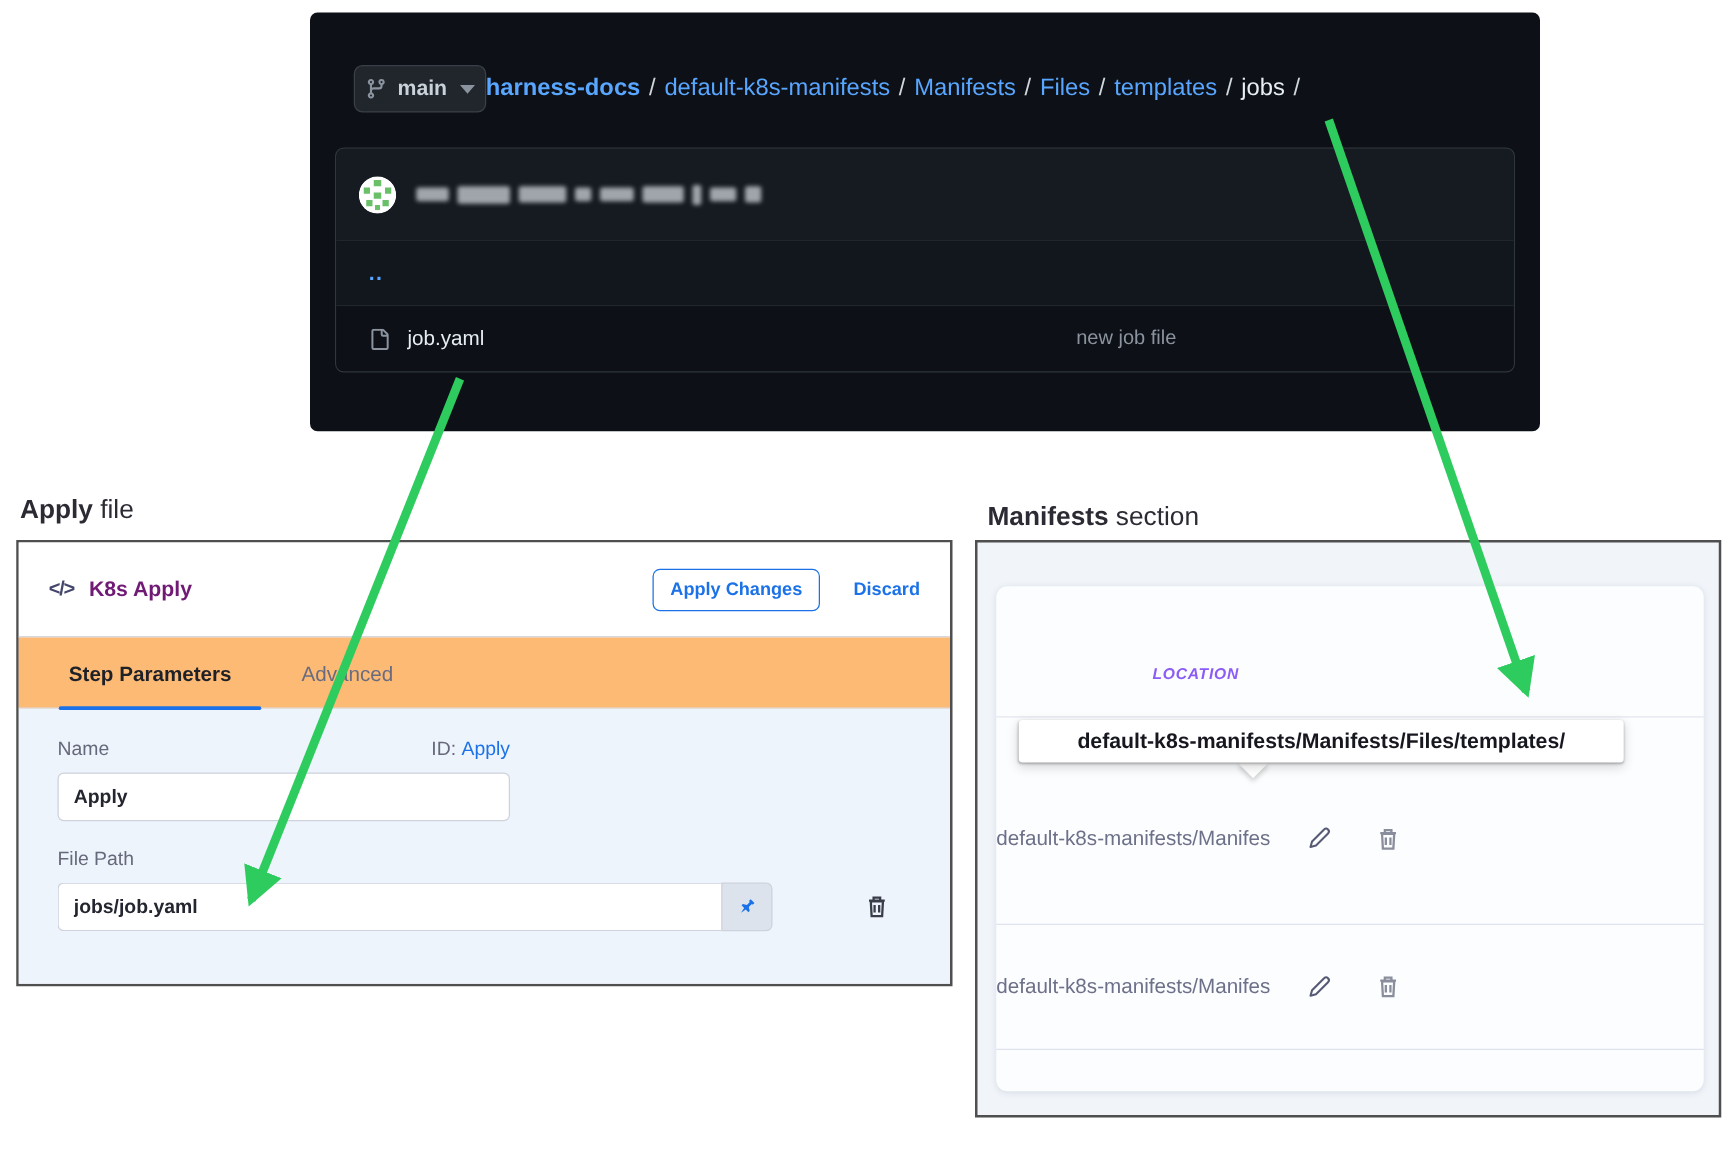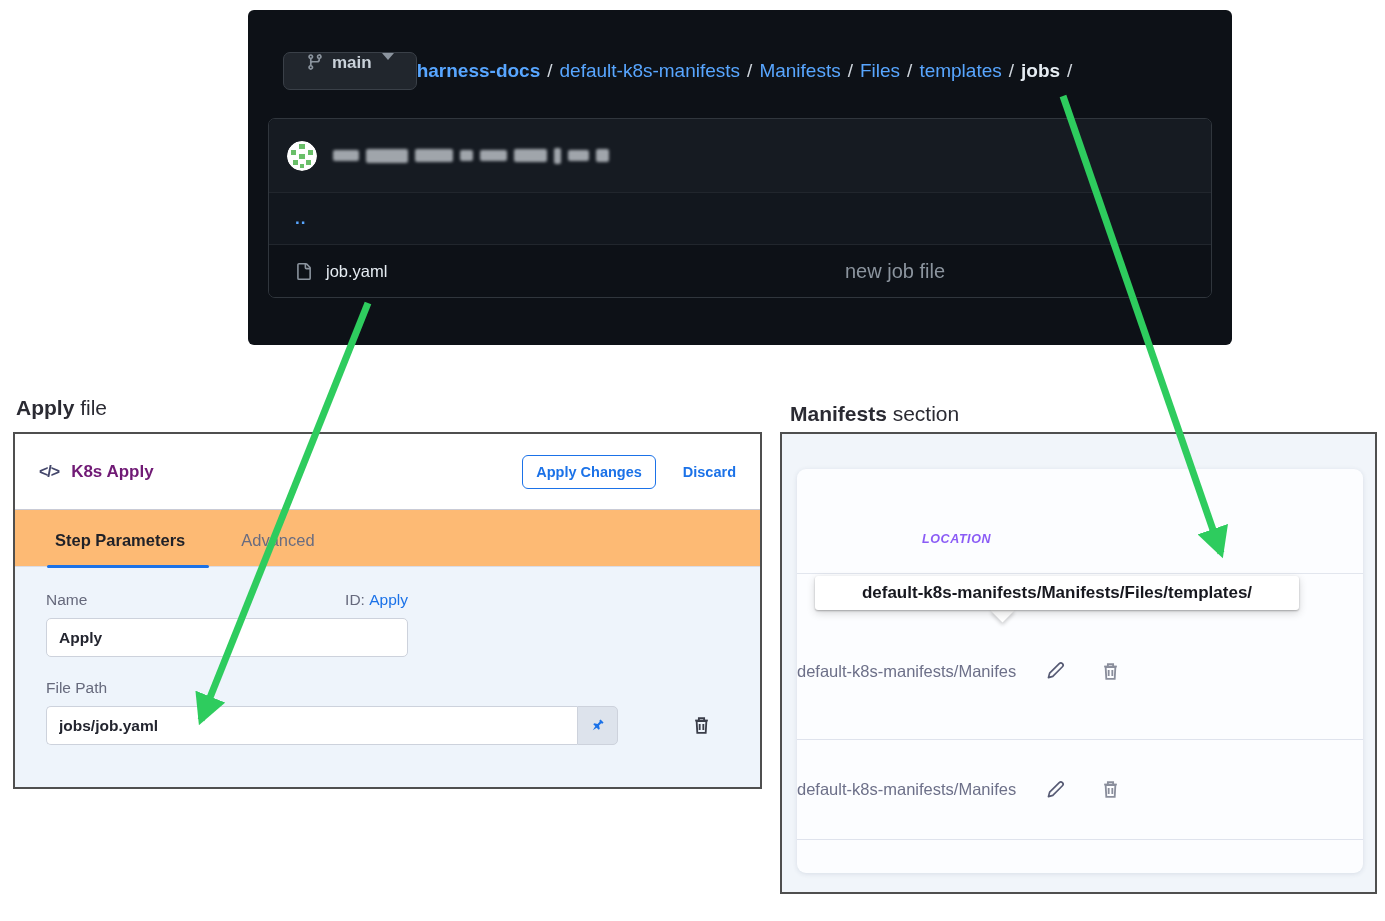--- a/index.html
+++ b/index.html
@@ -10,44 +10,44 @@
   *{margin:0;padding:0;box-sizing:border-box;}
   html,body{width:1385px;height:921px;background:#fff;overflow:hidden;
     font-family:"Liberation Sans", sans-serif;}
   .page{position:relative;width:1385px;height:921px;}
 
   
   .gh-panel{position:absolute;left:248px;top:10px;width:984px;height:335px;
     background:var(--gh_bg);border-radius:6px;}
   .gh-toolbar{position:absolute;left:35px;top:42px;right:20px;height:38px;
     display:flex;align-items:center;}
-  .branch-btn{display:flex;gap:8px;height:38px;padding:0 22px;
+  .branch-btn{display:flex;align-items:center;gap:8px;height:38px;padding:0 8px;
     background:#21262d;border:1px solid #3a4048;border-radius:7px;cursor:pointer;}
   .branch-btn .lbl{font-size:17px;font-weight:700;color:#c9d1d9;}
   .caret{width:0;height:0;border-left:6px solid transparent;border-right:6px solid transparent;
     border-top:7px solid #8b949e;margin-left:2px;}
   .breadcrumb{font-size:19px;white-space:nowrap;display:flex;gap:7px;align-items:center;}
   .breadcrumb a{color:var(--gh_link_blue);text-decoration:none;cursor:pointer;}
   .breadcrumb .repo{font-weight:700;}
   .breadcrumb .sep{color:#d0d7de;font-weight:400;}
-  .breadcrumb .current{color:var(--gh_text);font-weight:700;}
+  .breadcrumb .current{color:var(--gh_text);font-weight:400;}
 
   .commit-box{position:absolute;left:20px;top:108px;width:944px;
     border:1px solid var(--gh_border);border-radius:7px;overflow:hidden;}
   .commit-header{height:74px;background:var(--gh_row);display:flex;align-items:center;
     padding:0 18px;border-bottom:1px solid #21262d;}
   .avatar{width:30px;height:30px;border-radius:50%;overflow:hidden;flex:0 0 auto;}
   .redacted{display:flex;align-items:center;gap:7px;margin-left:16px;filter:blur(1.6px);opacity:.85;}
   .redacted i{display:block;background:#b9bec4;border-radius:2px;}
   .gh-row{display:flex;align-items:center;padding:0 26px;}
   .parent-row{height:52px;background:#12171e;border-bottom:1px solid #21262d;}
   .parent-row a{color:var(--gh_link_blue);font-size:17px;font-weight:700;letter-spacing:1px;text-decoration:none;cursor:pointer;}
   .file-row{height:52px;background:var(--gh_bg);position:relative;cursor:pointer;}
   .file-row .fname{color:var(--gh_text);font-size:16.5px;font-weight:500;margin-left:14px;text-decoration:none;cursor:pointer;}
-  .file-row .fmsg{position:absolute;left:576px;color:var(--gh_muted);font-size:20px;cursor:pointer;}
+  .file-row .fmsg{position:absolute;left:592px;color:var(--gh_muted);font-size:16px;cursor:pointer;}
 
   
   .caption{position:absolute;font-size:21px;color:#2b2b33;}
   .caption b{font-weight:700;}
   .caption-left{left:16px;top:396px;}
   .caption-right{left:790px;top:402px;}
 
   
   .step-panel{position:absolute;left:13px;top:432px;width:749px;height:357px;
     background:#fff;border:2px solid var(--panel_border_gray);display:flex;flex-direction:column;}

